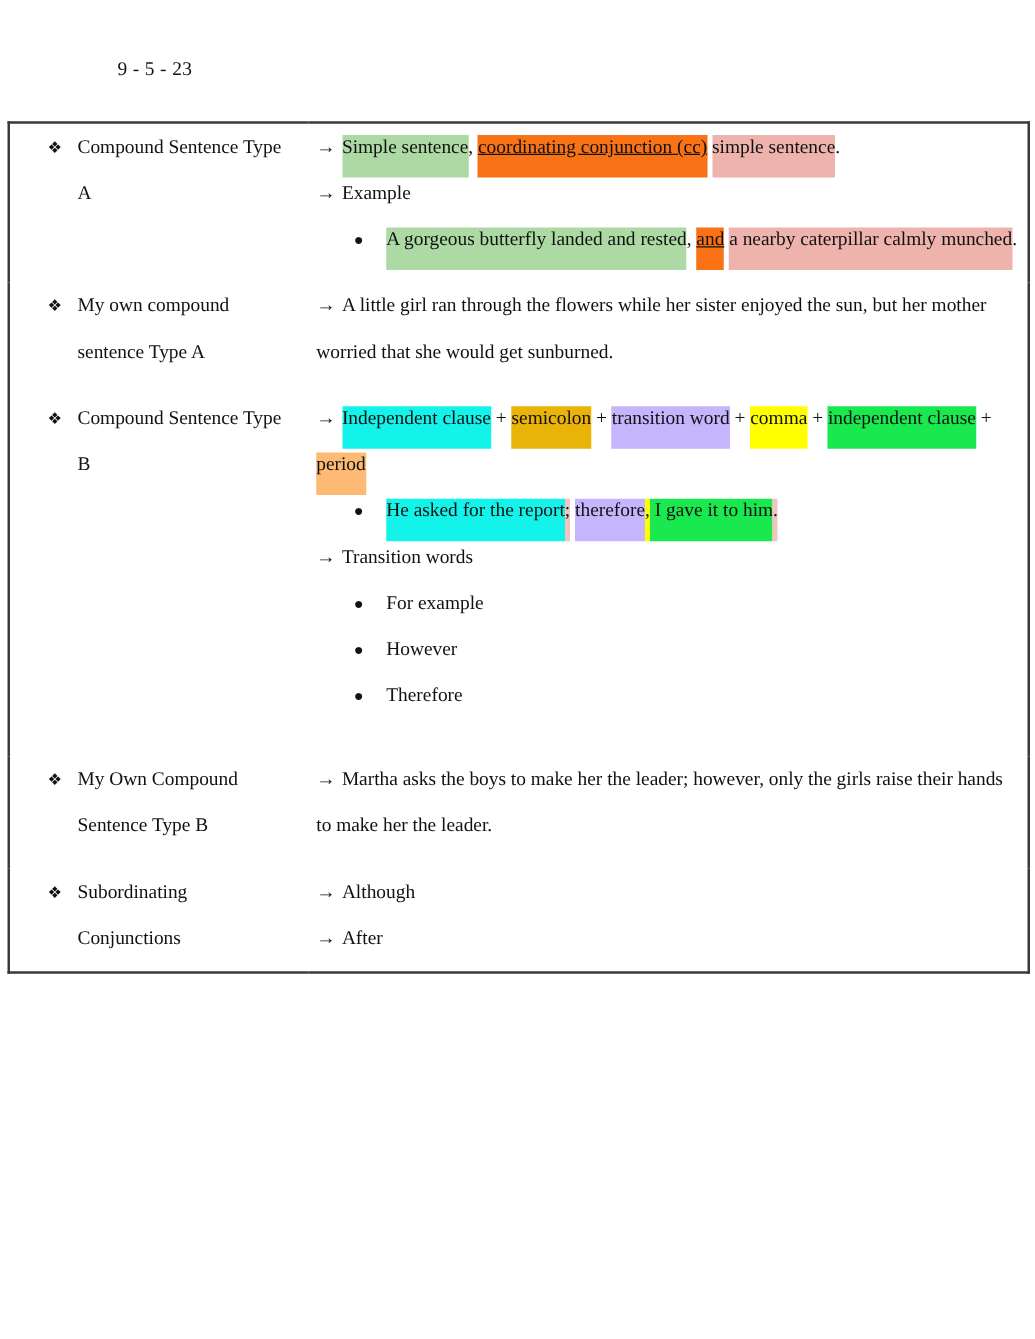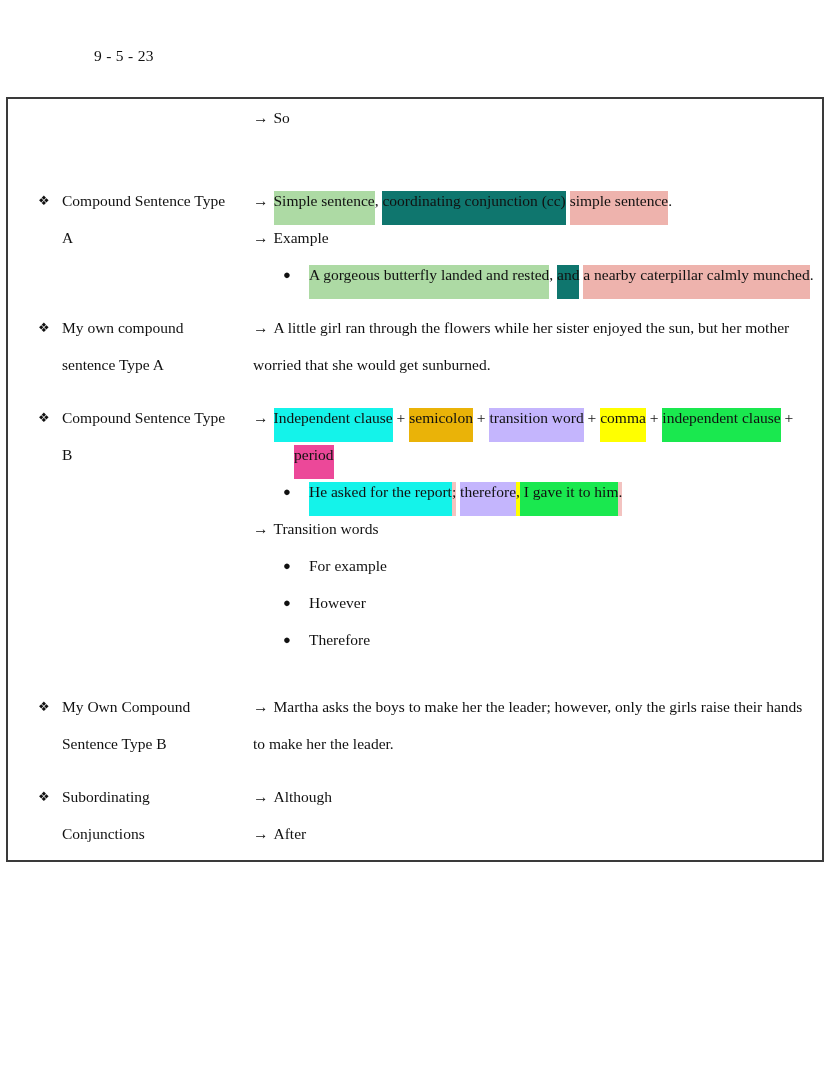--- a/index.html
+++ b/index.html
@@ -118,55 +118,40 @@
   .sp-m  { height: 30px; }
   .sp-l  { height: 46px; }
 
   
   mark {
     background: transparent;
     color: #111;
     padding: 1px 0 16px 0;
   }
   .hl-green-soft  { background: #addaa4; }
-  .hl-blue-soft   { background: #0f766e; }
+  .hl-blue-soft   { background: #f97316; text-decoration: underline; }
   .hl-pink-soft   { background: #eeb3ad; }
   .hl-cyan        { background: #14f3ea; }
   .hl-mauve       { background: #eab308; }
   .hl-blue-strong { background: #c4b5fd; }
   .hl-yellow      { background: #ffff00; }
   .hl-green-vivid { background: #1ae84f; }
-  .hl-salmon      { background: #ec4899; margin-left: 41px; }
+  .hl-salmon      { background: #fdba74; }
   .hl-pink-pale   { background: #f3c3c0; }
 </style>
 </head>
 <body>
 
 <div class="page">
 
   <div class="date-line">9 - 5 - 23</div>
 
   <table class="notes-table">
     <tbody>
 
-      <tr>
-        <td class="col-left">
-          <div class="row-inner-left">
-            <div class="sp-xs"></div>
-          </div>
-        </td>
-        <td class="col-right">
-          <div class="row-inner-right">
-            <div class="arrow-line">
-              <span class="arrow">→</span><span>So</span>
-            </div>
-            <div class="sp-l"></div>
-          </div>
-        </td>
-      </tr>
 
       <tr>
         <td class="col-left">
           <div class="row-inner-left">
             <div class="term">
               <span class="bullet-diamond">❖</span>
               <span>Compound Sentence Type</span>
             </div>
             <div class="term">
               <span>A</span>

